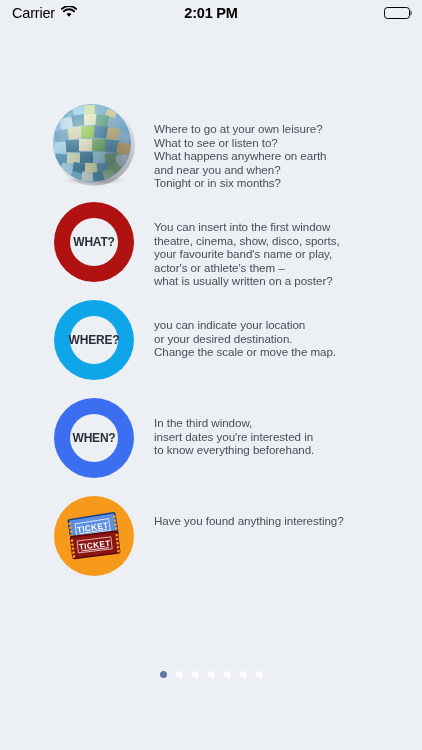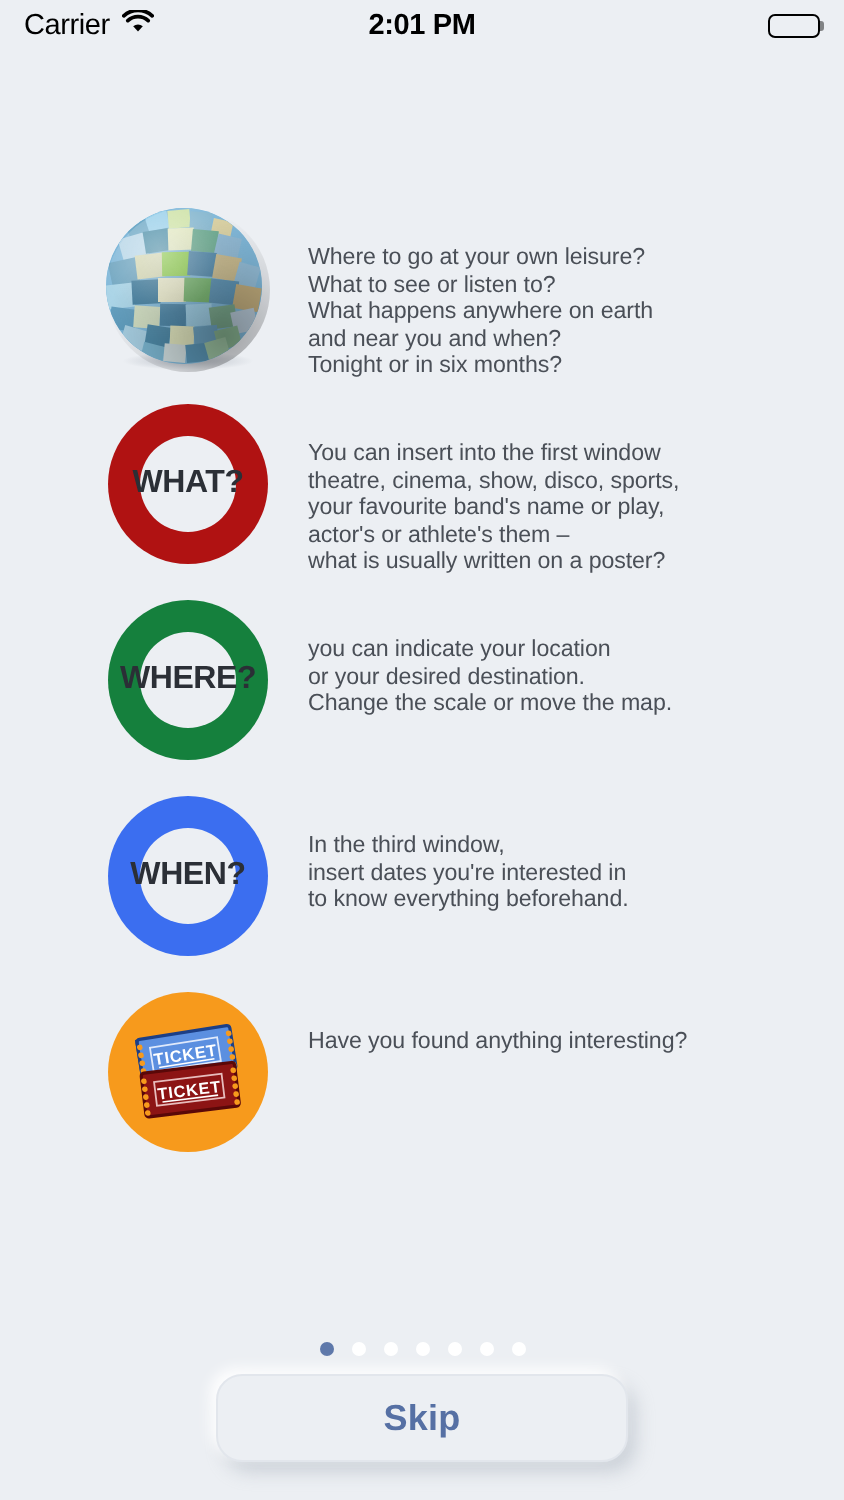--- a/index.html
+++ b/index.html
@@ -165,21 +165,21 @@
   }
   .ring-inner {
     width: 48px; height: 48px;
     border-radius: 50%;
     background: #eceff3;
     display: flex;
     align-items: center;
     justify-content: center;
   }
   .ring-label {
-    font-size: 16px;
+    font-size: 12px;
     font-weight: bold;
     color: #2b2f36;
     letter-spacing: -0.2px;
   }
 
   
   .ticket-circle {
     position: absolute;
     left: 4px; top: 4px;
     width: 80px; height: 80px;
@@ -342,21 +342,21 @@
         <span class="line">You can insert into the first window</span>
         <span class="line">theatre, cinema, show, disco, sports,</span>
         <span class="line">your favourite band's name or play,</span>
         <span class="line">actor's or athlete's them –</span>
         <span class="line">what is usually written on a poster?</span>
       </div>
     </div>
 
     <div class="row">
       <div class="row-icon">
-        <div class="ring" style="background:#15803d">
+        <div class="ring" style="background:#0ea5e9">
           <div class="ring-inner">
             <span class="ring-label">WHERE?</span>
           </div>
         </div>
       </div>
       <div class="row-text">
         <span class="line">you can indicate your location</span>
         <span class="line">or your desired destination.</span>
         <span class="line">Change the scale or move the map.</span>
       </div>
@@ -429,17 +429,14 @@
   <div class="dots">
     <span class="dot active"></span>
     <span class="dot"></span>
     <span class="dot"></span>
     <span class="dot"></span>
     <span class="dot"></span>
     <span class="dot"></span>
     <span class="dot"></span>
   </div>
 
-  <div class="skip-button">
-    <span class="skip-label">Skip</span>
-  </div>
 
 </div>
 
 </body></html>

